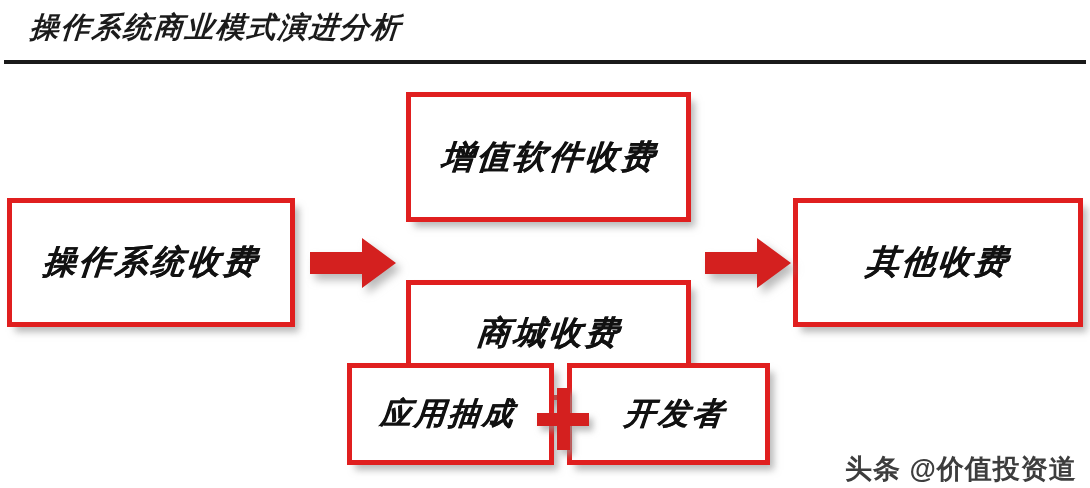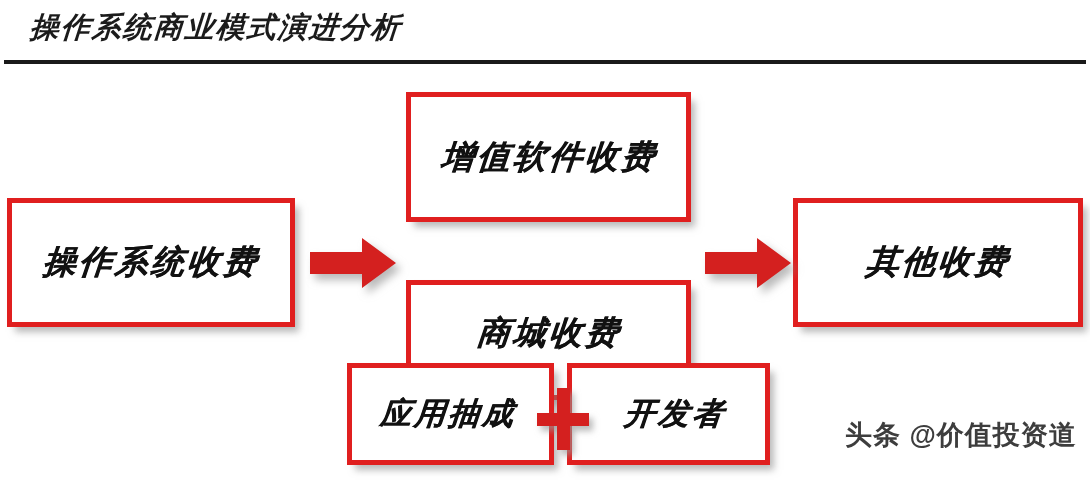--- a/index.html
+++ b/index.html
@@ -117,21 +117,21 @@
     top: 0;
     width: 13px;
     height: 62px;
     background: #d4201f;
   }
 
   
   .watermark {
     position: absolute;
     left: 845px;
-    top: 417px;
+    top: 451px;
     font-family: "Liberation Sans", "DejaVu Sans", sans-serif;
     font-size: 27px;
     font-weight: 700;
     color: #2d2d2d;
     letter-spacing: 1px;
     white-space: nowrap;
     opacity: 0.92;
     z-index: 7;
   }
 </style>

